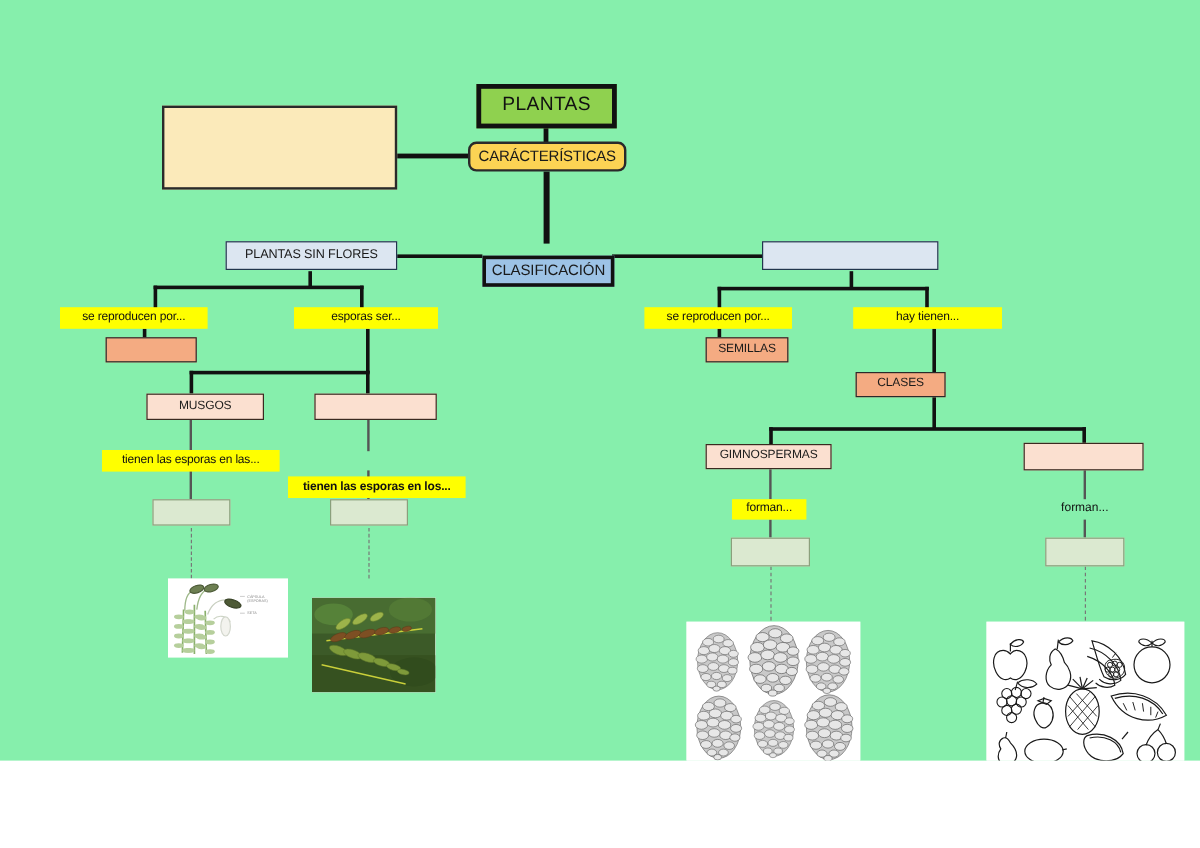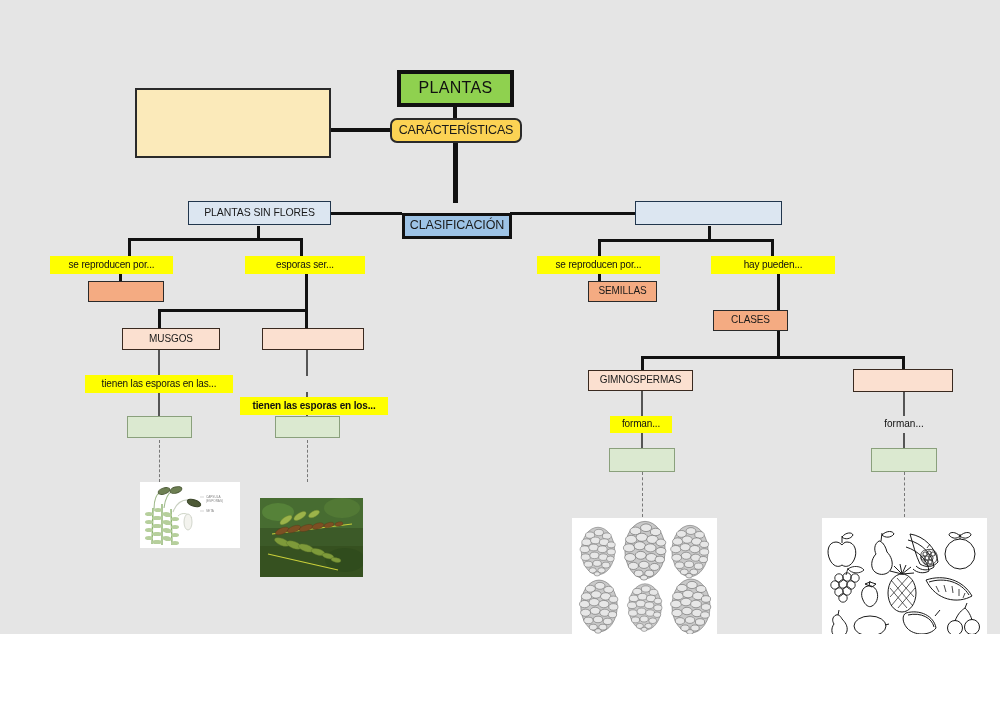--- a/index.html
+++ b/index.html
@@ -8,21 +8,21 @@
     padding: 0;
     background: #ffffff;
   }
   body {
     font-family: "Liberation Sans", sans-serif;
   }
   #sheet {
     position: relative;
     width: 1000px;
     height: 634px;
-    background: #e5e5e5;
+    background: #86efac;
     overflow: hidden;
   }
 
   
   .node {
     position: absolute;
     box-sizing: border-box;
     display: flex;
     align-items: center;
     justify-content: center;
@@ -257,21 +257,21 @@
   <div class="node n-yellow" style="left:240px; top:397px; width:148px; height:18px;font-weight:bold;">tienen las esporas en los...</div>
 
   <div class="node n-green" style="left:127px; top:416px; width:65px; height:22px;"></div>
 
   <div class="node n-green" style="left:275px; top:416px; width:65px; height:22px;"></div>
 
   <div class="node n-yellow" style="left:537px; top:256px; width:123px; height:18px;">se reproducen por...</div>
 
   <div class="node n-salmon" style="left:588px; top:281px; width:69px; height:21px;">SEMILLAS</div>
 
-  <div class="node n-yellow" style="left:711px; top:256px; width:124px; height:18px;">hay pueden...</div>
+  <div class="node n-yellow" style="left:711px; top:256px; width:124px; height:18px;">hay tienen...</div>
 
   <div class="node n-salmon" style="left:713px; top:310px; width:75px; height:21px;">CLASES</div>
 
   <div class="node n-peach" style="left:588px; top:370px; width:105px; height:21px;">GIMNOSPERMAS</div>
 
   <div class="node n-peach" style="left:853px; top:369px; width:100px; height:23px;"></div>
 
   <div class="node n-yellow" style="left:610px; top:416px; width:62px; height:17px;">forman...</div>
 
   <div class="node n-plain" style="left:873px; top:416px; width:62px; height:17px;">forman...</div>

